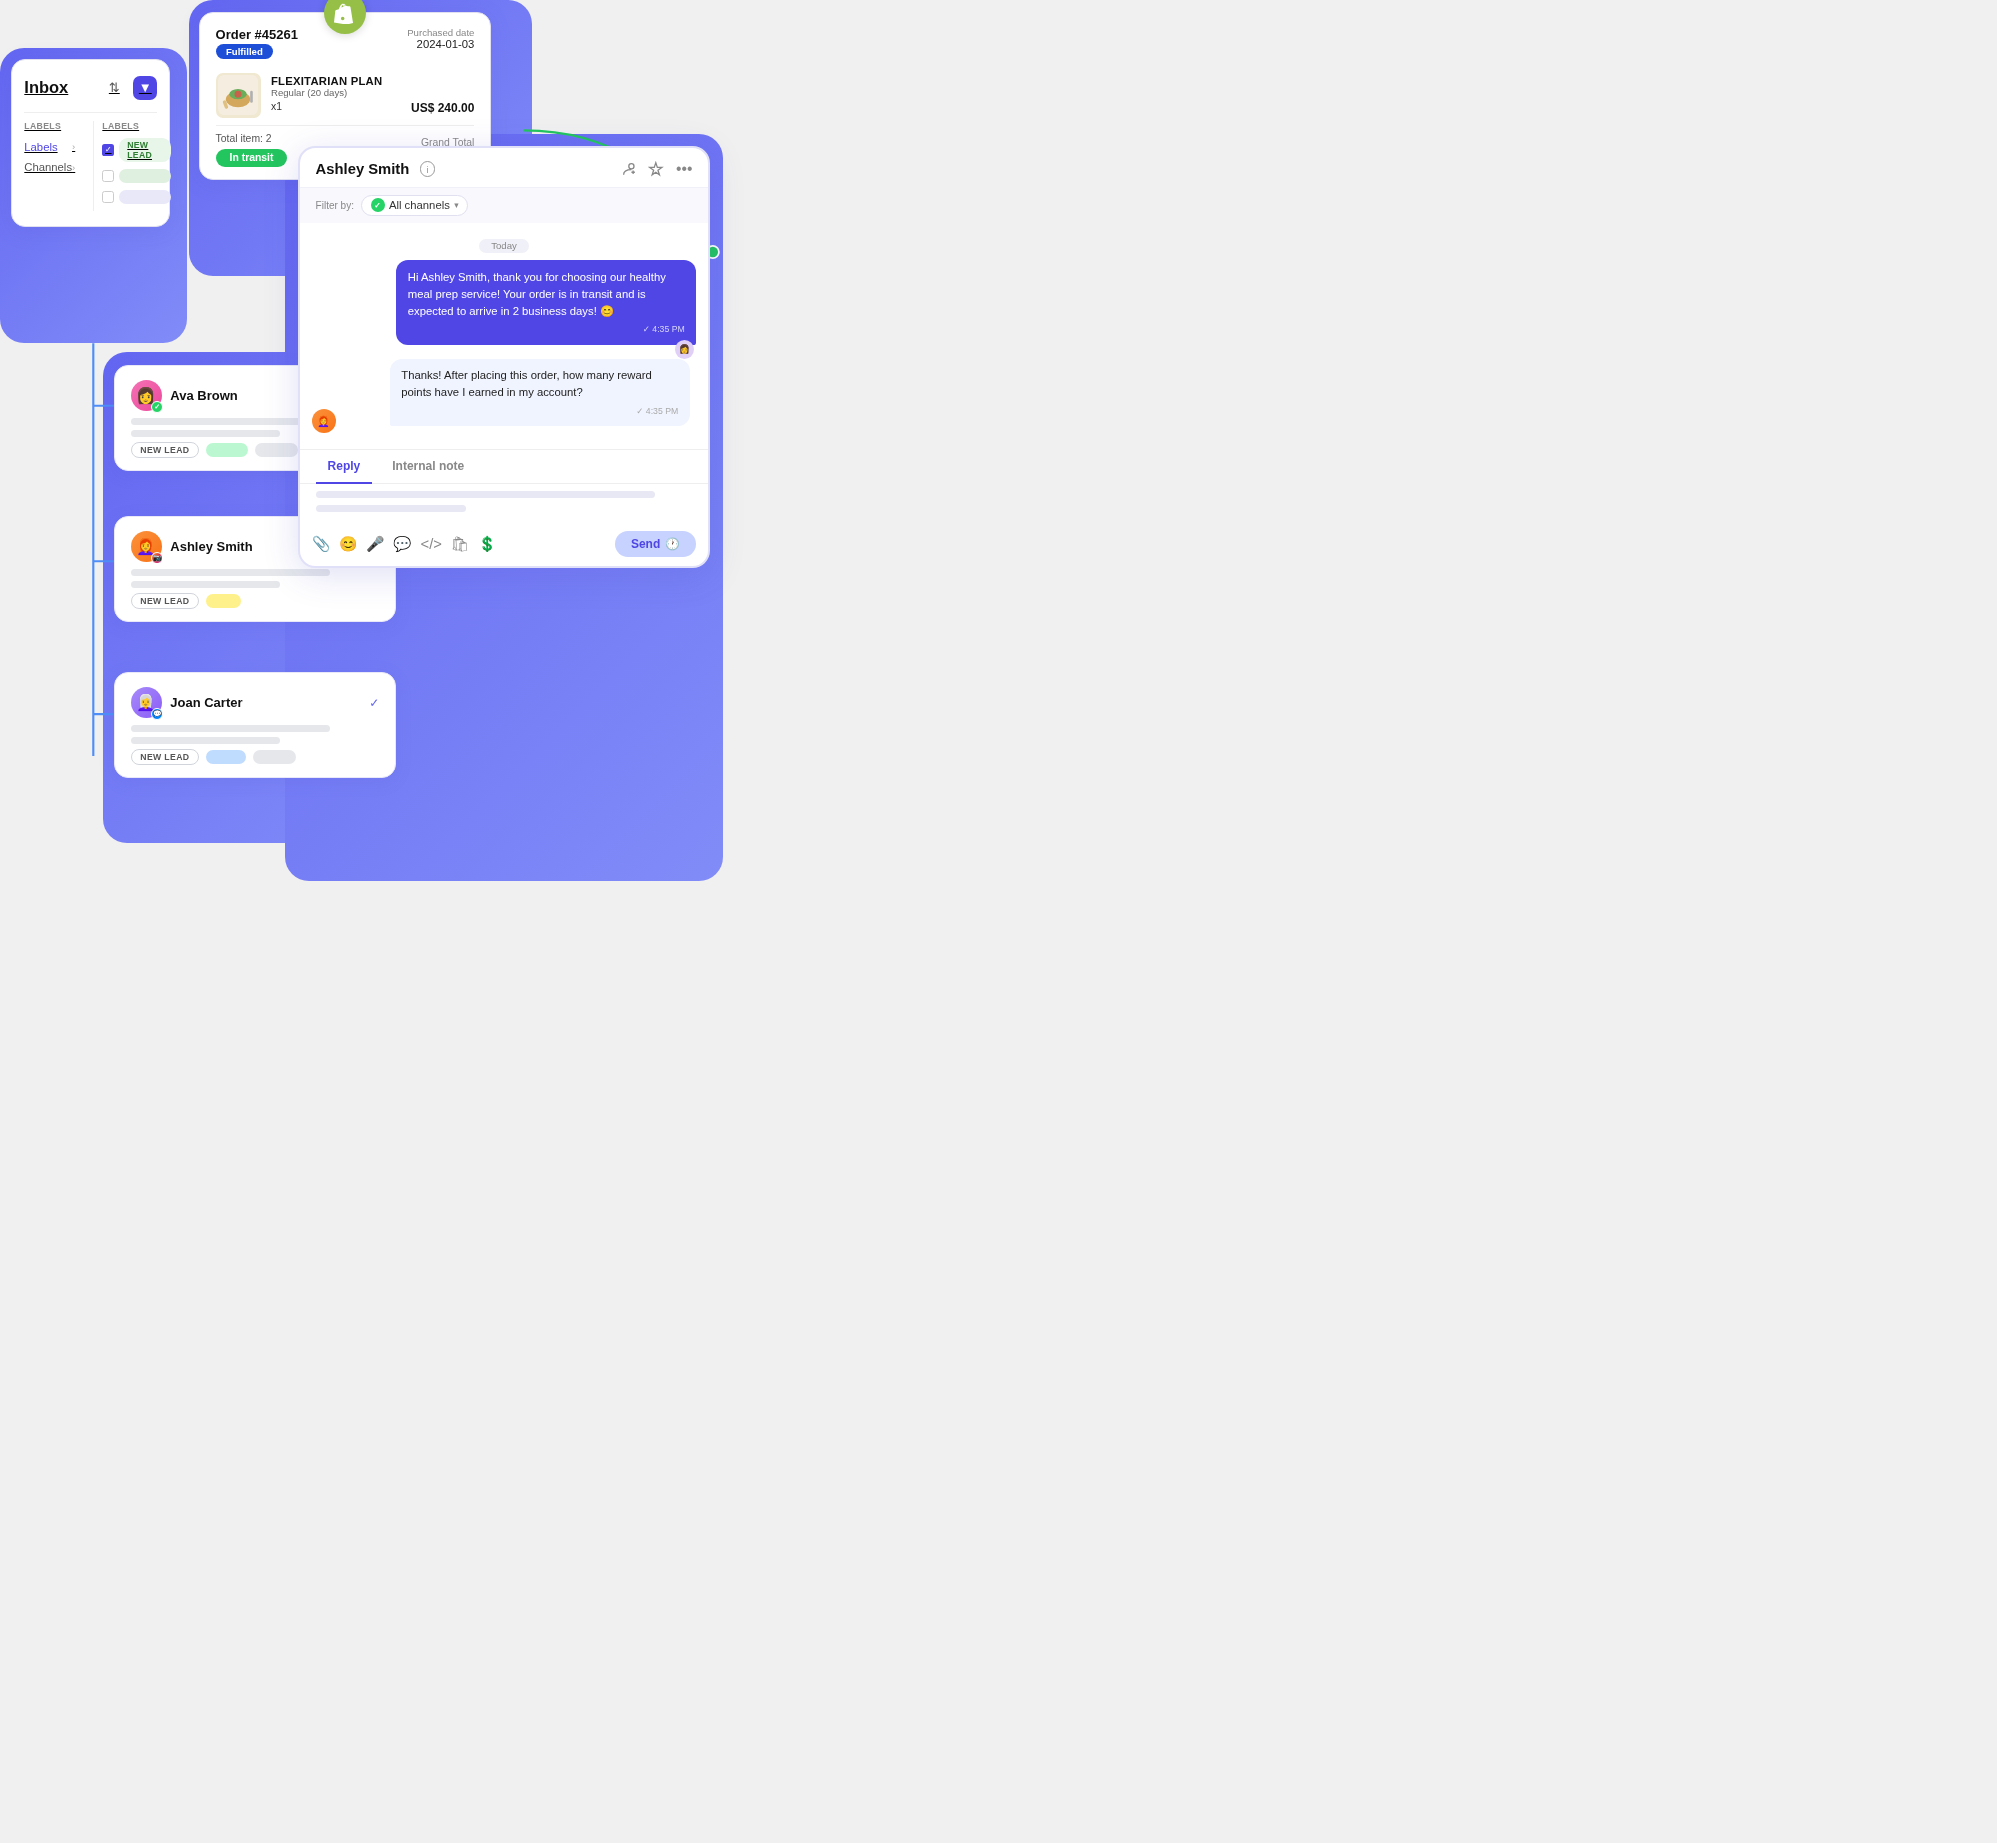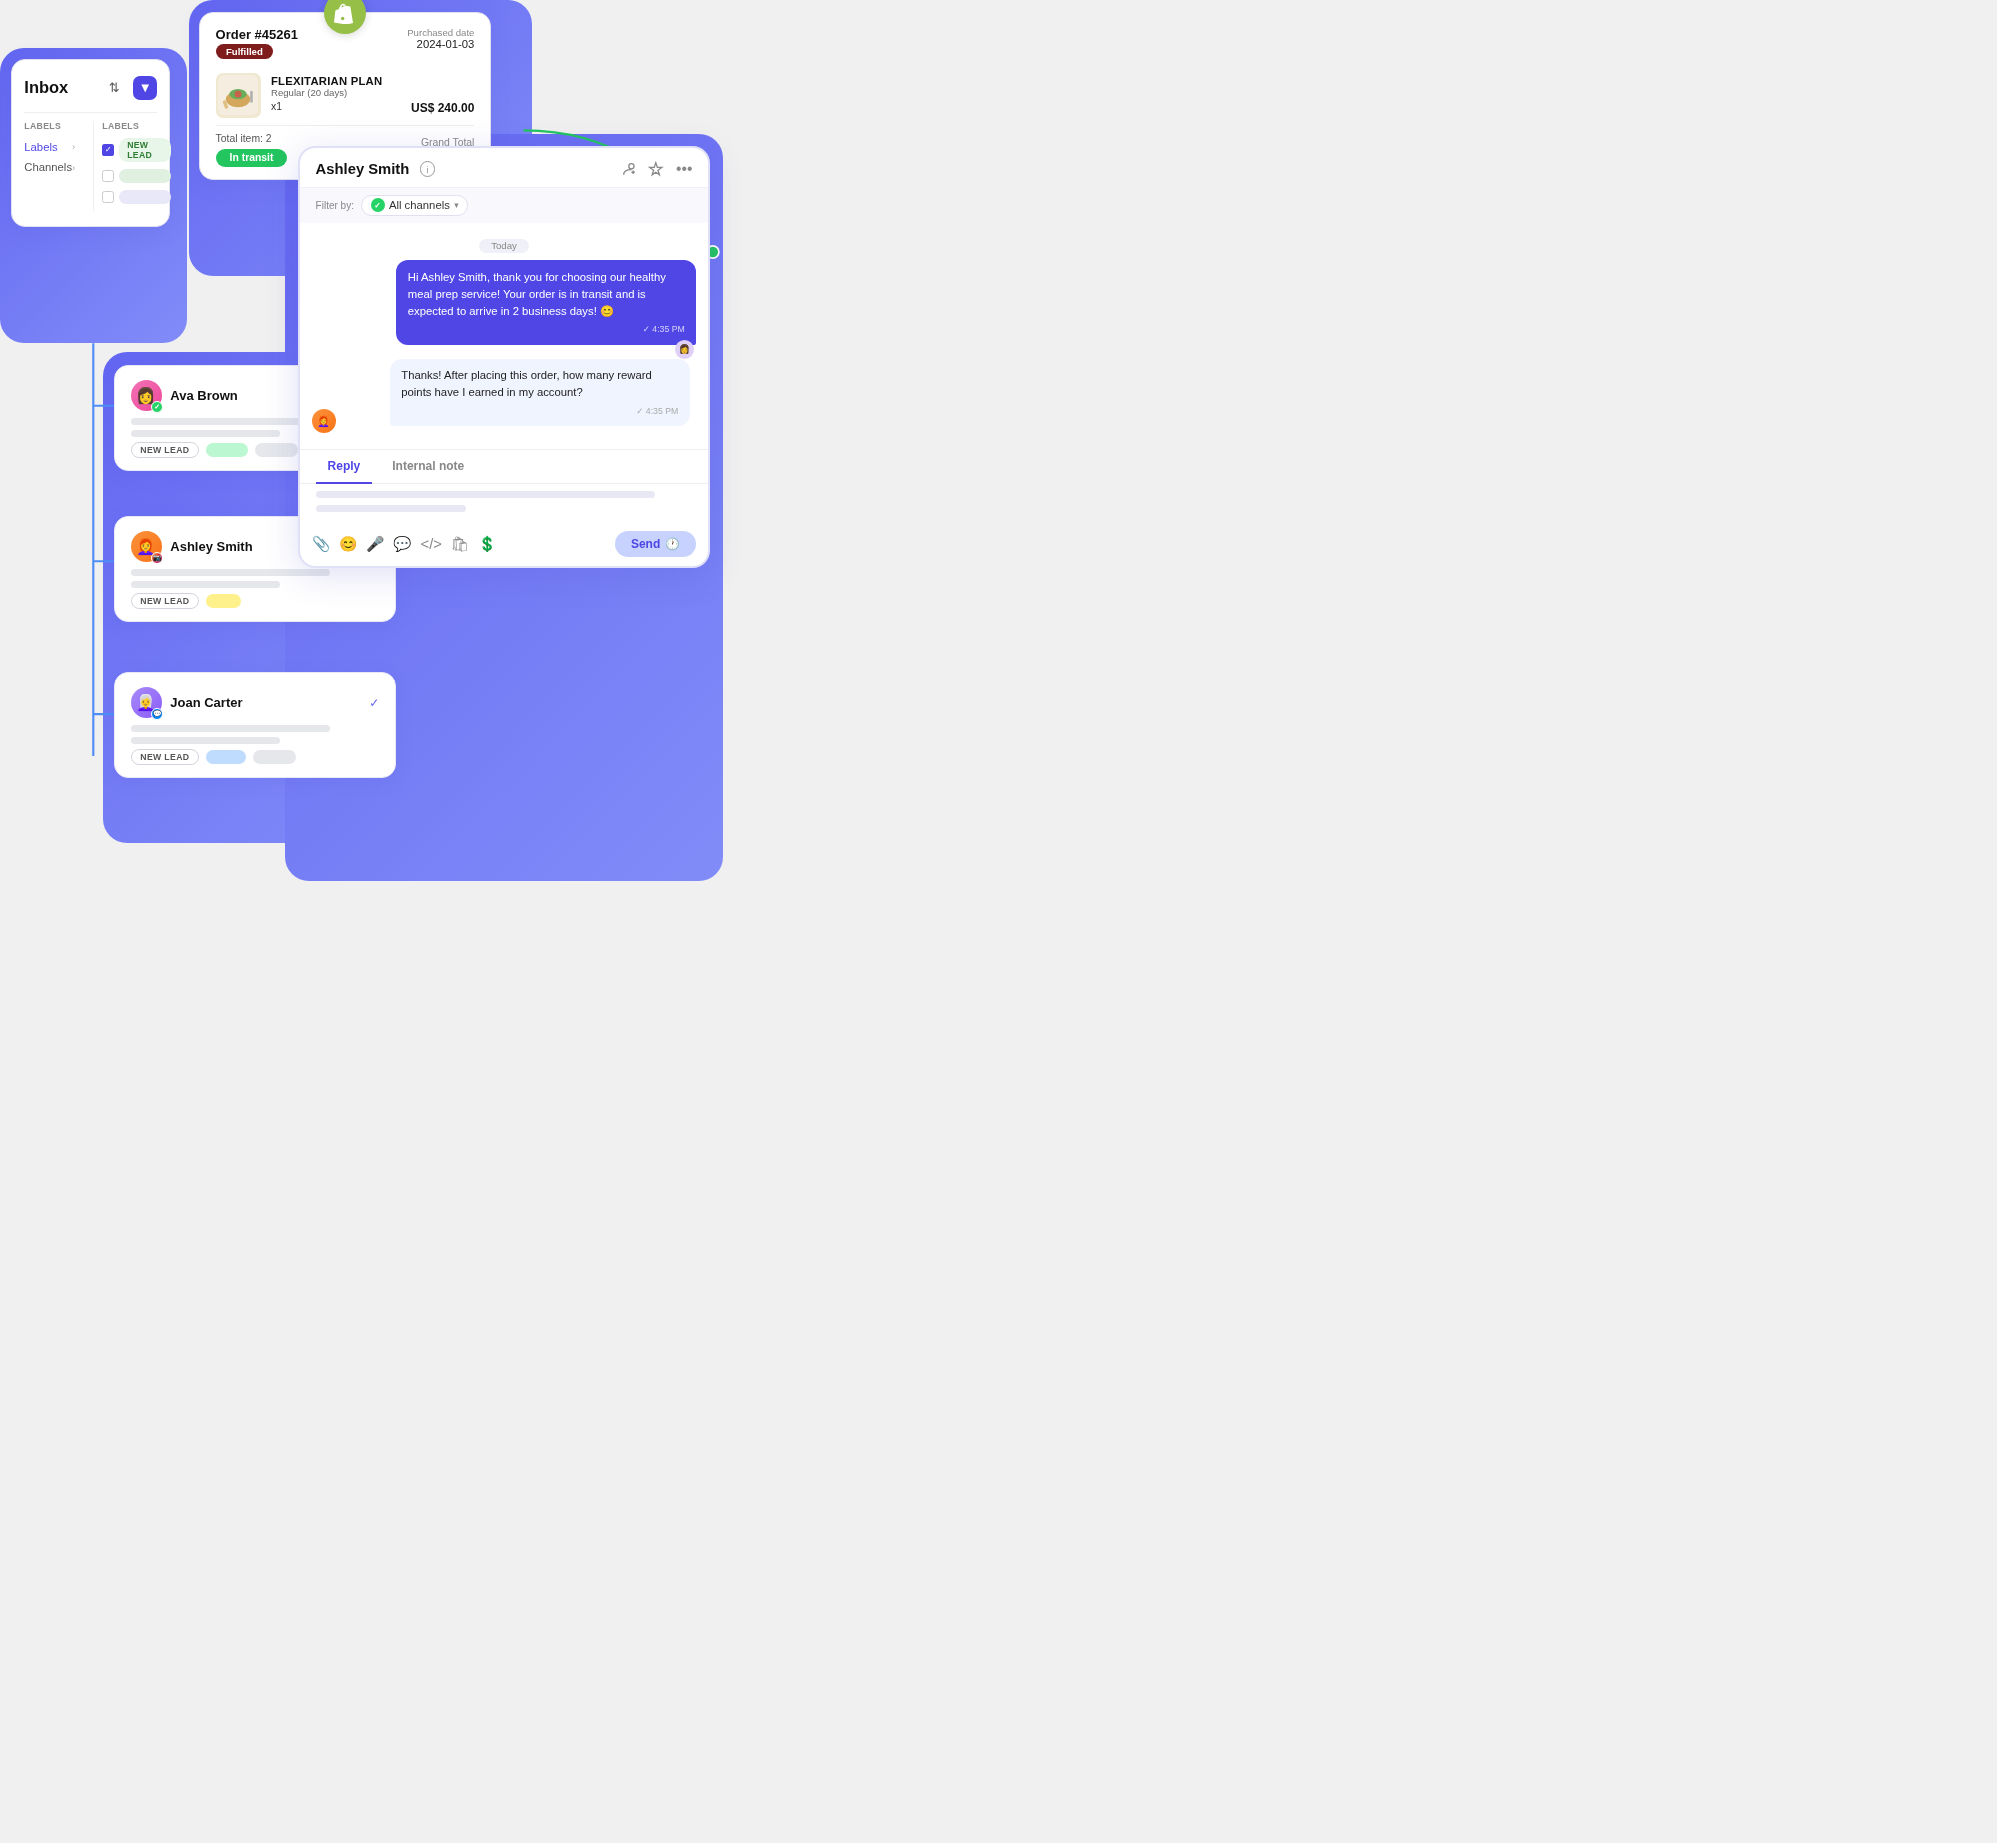--- a/index.html
+++ b/index.html
@@ -17,20 +17,21 @@
       position: absolute;
       top: 59px;
       left: 11.3px;
       width: 159px;
       background: white;
       border-radius: 14px;
       box-shadow: 0 3.5px 21px rgba(80,80,200,0.13);
       padding: 15.6px 12px 15.6px 12px;
       border: 1.7px solid #e0e0f0;
       z-index: 10;
+      text-decoration: underline;
     }
     .inbox-header {
       display: flex;
       align-items: center;
       justify-content: space-between;
       margin-bottom: 12px;
     }
     .inbox-title {
       font-size: 16.5px;
       font-weight: 700;
@@ -204,21 +205,21 @@
       text-align: right;
     }
     .order-date-val {
       font-size: 11.3px;
       color: #222;
       font-weight: 500;
       text-align: right;
     }
     .badge-fulfilled {
       display: inline-block;
-      background: #7f1d1d;
+      background: #1d4ed8;
       color: white;
       border-radius: 17.4px;
       font-size: 9.6px;
       font-weight: 700;
       padding: 1.7px 10.4px;
       margin-bottom: 8.7px;
     }
     .order-product-row {
       display: flex;
       align-items: center;

